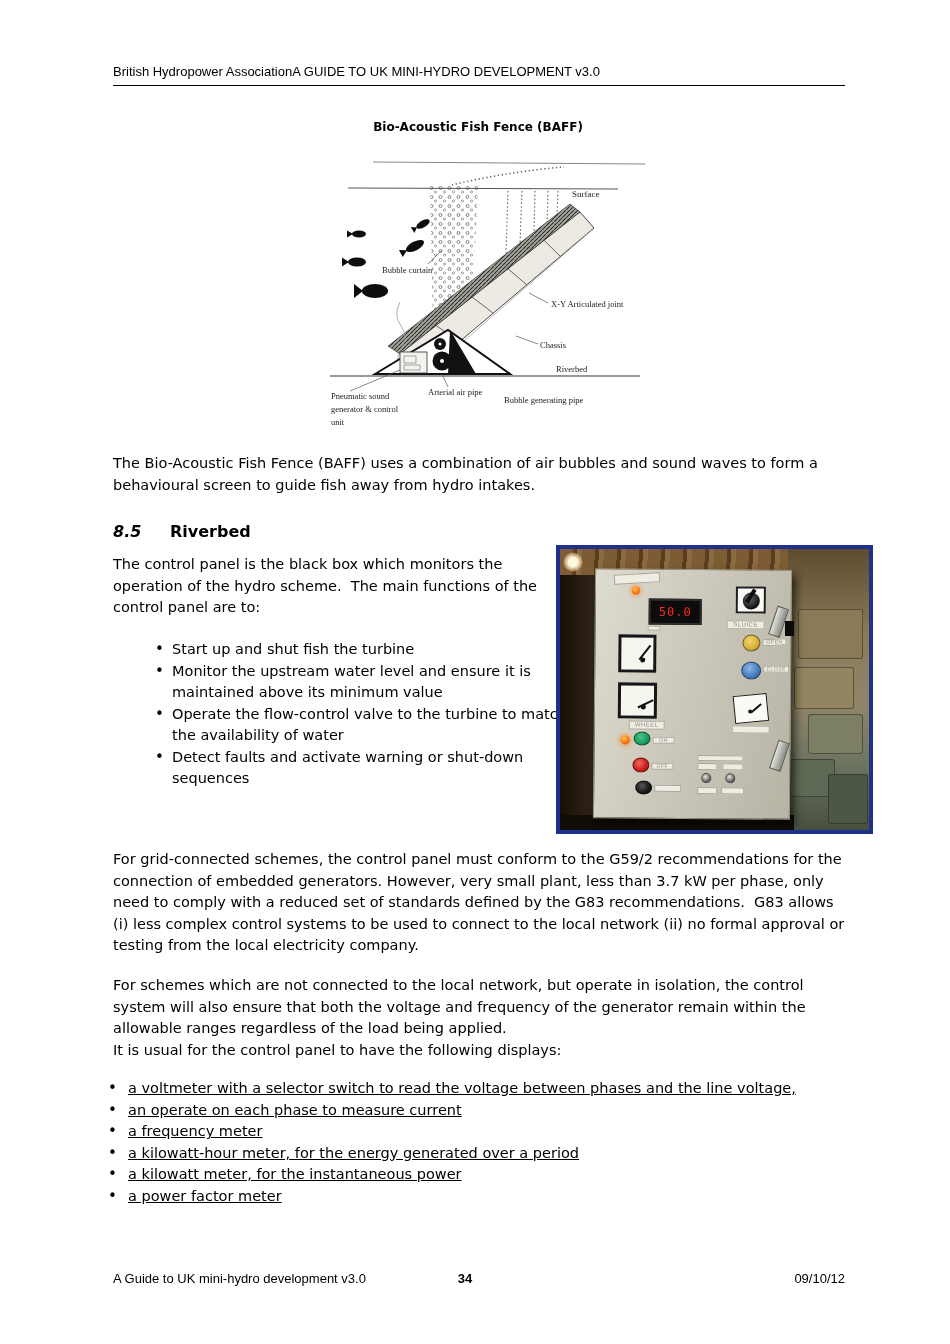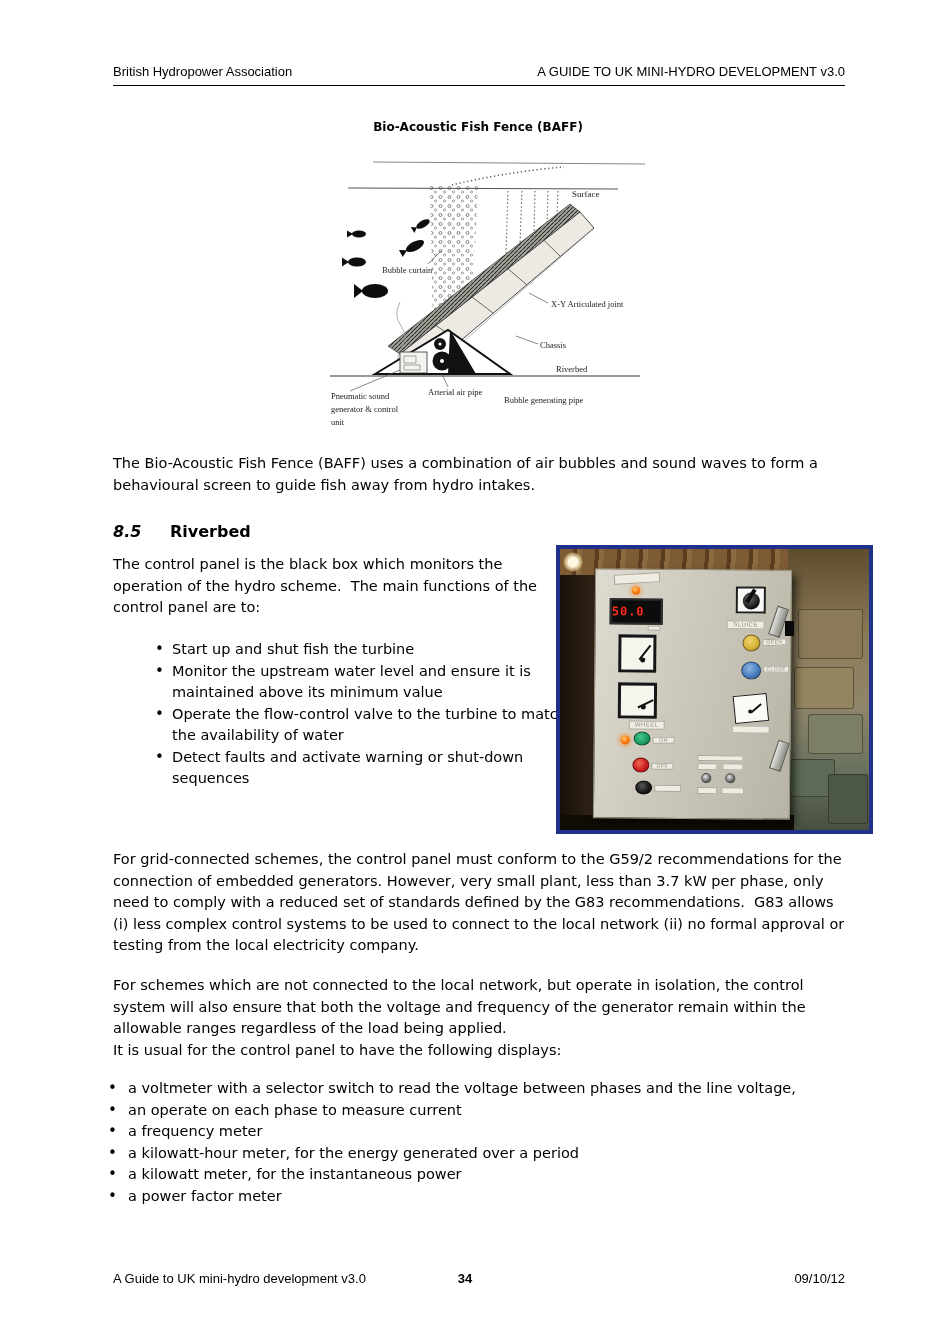--- a/index.html
+++ b/index.html
@@ -5,21 +5,21 @@
   * { margin:0; padding:0; box-sizing:border-box; }
   html,body { background:#888; }
   .page {
     position:relative; width:950px; height:1344px; background:#ffffff;
     margin:0 auto; overflow:hidden;
     font-family:"DejaVu Sans", sans-serif; color:#000;
   }
   
   .hdr {
     position:absolute; left:113px; right:105px; top:64px;
-    display:flex; justify-content:space-between; align-items:flex-end;
+    display:flex; justify-content:flex-start; align-items:flex-end;
     font-family:"Liberation Sans", sans-serif; font-size:13px;
     border-bottom:1.5px solid #000; padding-bottom:6px;
   }
   .ftr {
     position:absolute; left:113px; right:105px; top:1271px;
     display:flex; justify-content:space-between; align-items:baseline;
     font-family:"Liberation Sans", sans-serif; font-size:13px;
   }
   .ftr .c { font-weight:bold; position:absolute; left:0; right:28px; text-align:center; }
   
@@ -31,21 +31,21 @@
   .h-sec .num { width:57px;font-style:italic; }
   .p-intro { position:absolute; left:113px; top:554px; width:450px; }
   ul.blt { list-style:none; }
   ul.blt li { position:relative; font-size:14.5px; line-height:21.5px; }
   ul.blt li::before { content:"\2022"; position:absolute; font-size:15px; }
   .ul1 { position:absolute; left:141px; top:639px; width:432px; }
   .ul1 li { padding-left:31px; }
   .ul1 li::before { left:14px; }
   .p-grid { position:absolute; left:113px; top:849px; width:736px; }
   .p-iso  { position:absolute; left:113px; top:975px; width:736px; }
-  .ul2 { position:absolute; left:107px; top:1078px; width:724px; }
+  .ul2 { position:absolute; left:107px; top:1078px; width:724px;text-decoration:underline; }
   .ul2 li { padding-left:21px; max-width:712px; }
   .ul2 li::before { left:1px; }
   
   .diagram { position:absolute; left:330px; top:158px; width:320px; height:275px; }
   .diagram text { font-family:"Liberation Serif", serif; fill:#1a1a1a; }
   
   .photo { position:absolute; left:556px; top:545px; width:317px; height:289px;
     border:4px solid #20308d; background:#241a10; }
   .ph-in { position:relative; width:309px; height:281px; overflow:hidden; }
   .ph-in > div { position:absolute; }
@@ -61,22 +61,22 @@
   .panel { left:34px; top:20px; width:197px; height:250px; transform:rotate(.5deg);
     background:linear-gradient(105deg,#dedbd1,#ccc8bb 45%,#b7b3a5);
     border:1px solid #97937f; box-shadow:4px 5px 9px rgba(0,0,0,.65); }
   .panel > div { position:absolute; }
   .chip { background:#efede3; border:1px solid #a9a59a; color:#8a887e;
     font-family:"Liberation Sans", sans-serif; font-size:5px; line-height:5px; letter-spacing:.5px;
     display:flex; align-items:center; justify-content:center; overflow:hidden; }
   .led { border-radius:50%; background:radial-gradient(circle at 40% 35%,#ffc76e,#ff7300 55%,#b83a00);
     box-shadow:0 0 4px 1px rgba(255,130,20,.8); }
   .digital { background:#0c0c0c; border:2px solid #2e2e2e;
-    display:flex; align-items:center; justify-content:flex-start;
-    font-family:"DejaVu Sans Mono", monospace; font-weight:bold; }
+    display:flex; align-items:center; justify-content:center;
+    font-family:"DejaVu Sans Mono", monospace; font-weight:normal;margin-left:39px; }
   .meter { background:#f6f5ee; border:3px solid #161616; }
   .meter i { position:absolute; width:2px; background:#111; transform-origin:50% 100%; }
   .meter u { position:absolute; width:5px; height:5px; border-radius:50%; background:#111; }
   .btn { border-radius:50%; border:1px solid rgba(0,0,0,.45); }
   .rotary { background:#f8f8f5; border:2px solid #1d1d1d; }
   .rotary b { position:absolute; left:50%; top:50%; width:17px; height:17px; margin:-8px 0 0 -8px;
     border-radius:50%; background:radial-gradient(circle at 40% 35%,#6a6a6a,#0d0d0d 70%); }
   .rotary b::after { content:""; position:absolute; left:6px; top:-4px; width:4px; height:15px;
     background:#0d0d0d; transform:rotate(32deg); }
   .latch { background:linear-gradient(90deg,#e3e3df,#8b8b85); border:1px solid #5c5c55; transform:rotate(18deg); }

